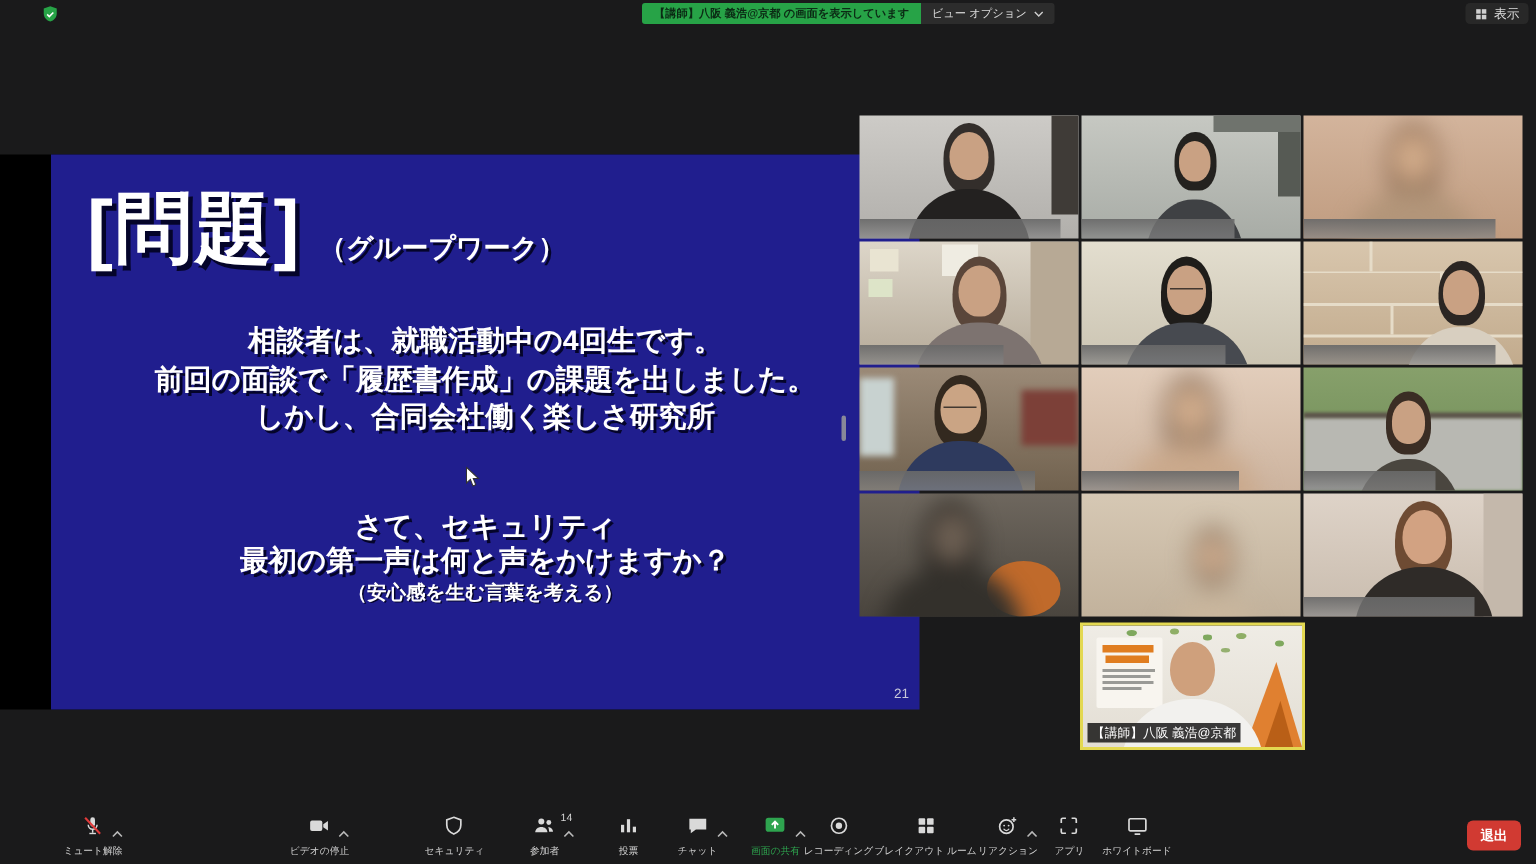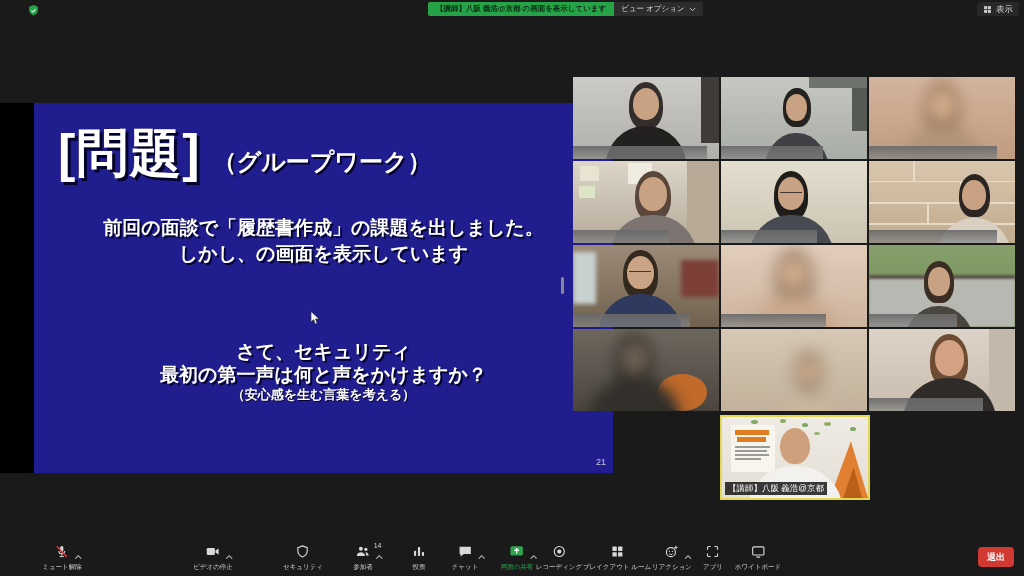--- a/index.html
+++ b/index.html
@@ -15,21 +15,21 @@
   .view-options{background:#2c2c2c;color:#dcdcdc;font-size:7.5px;line-height:14px;
     padding:0 7px;border-radius:0 2px 2px 0;display:flex;align-items:center;gap:4px;white-space:nowrap;cursor:default;}
   .view-btn{position:absolute;right:5px;top:2px;height:14px;background:#282828;border-radius:3px;
     color:#dcdcdc;font-size:8.5px;line-height:14px;padding:0 6px;display:flex;align-items:center;gap:4px;white-space:nowrap;}
 
   
   .share-area{position:absolute;left:0;top:103px;width:560px;height:370px;background:#000;}
   .slide{position:absolute;left:34px;top:0;width:579px;height:370px;background:#201e8e;overflow:hidden;color:#fff;font-weight:bold;}
   .slide-title-row{position:absolute;left:24px;top:24px;right:10px;display:flex;align-items:flex-end;}
   .slide-title{font-size:52px;line-height:1;letter-spacing:1px;text-shadow:3px 3px 0 rgba(0,0,25,.85);}
-  .slide-subtitle{font-size:24px;line-height:1;margin-left:12px;padding-bottom:5px;text-shadow:2px 2px 0 rgba(0,0,25,.85);font-family:Liberation Serif, serif;}
+  .slide-subtitle{font-size:18px;line-height:1;margin-left:12px;padding-bottom:5px;text-shadow:2px 2px 0 rgba(0,0,25,.85);font-family:Liberation Serif, serif;}
   .slide-body{position:absolute;left:0;top:112px;width:100%;text-align:center;font-size:19px;line-height:25.5px;text-shadow:2px 2px 0 rgba(0,0,25,.85);}
   .slide-question{position:absolute;left:0;top:237px;width:100%;text-align:center;font-size:19px;line-height:23px;text-shadow:2px 2px 0 rgba(0,0,25,.85);}
   .slide-note{position:absolute;left:0;top:283px;width:100%;text-align:center;font-size:13px;text-shadow:1px 1px 0 rgba(0,0,25,.85);}
   .slide-time{position:absolute;left:0;top:315px;width:100%;text-align:center;font-size:21px;text-shadow:2px 2px 0 rgba(0,0,25,.85);}
   .slide-copy{position:absolute;left:0;bottom:6px;width:100%;text-align:center;font-size:9px;font-weight:normal;color:#c8c8da;}
   .slide-page{position:absolute;right:7px;bottom:6px;font-size:9px;font-weight:normal;color:#c8c8da;}
   .cursor{position:absolute;left:276px;top:208px;z-index:5;}
 
   
   .tile{position:absolute;overflow:hidden;background:#333;}
@@ -82,22 +82,23 @@
     </span>
   </div>
 
   <div class="share-area">
     <div class="slide" style="background: rgb(32, 30, 142);">
       <div class="slide-title-row">
         <span class="slide-title">[問題]</span>
         <span class="slide-subtitle">（グループワーク）</span>
       </div>
       <div class="slide-body">
+          <div>相談者は、就職活動中の4回生です。</div>
           <div>前回の面談で「履歴書作成」の課題を出しました。</div>
-          <div>しかし、の画面を表示しています</div>
+          <div>しかし、合同会社働く楽しさ研究所</div>
         </div>
       <div class="slide-question">
           <div>さて、セキュリティ</div>
           <div>最初の第一声は何と声をかけますか？</div>
         </div>
       <div class="slide-note">（安心感を生む言葉を考える）</div>
       <div class="slide-page">21</div>
       <span class="cursor">
         <svg width="10" height="14" viewBox="0 0 10 14">
             <path d="M1 0.5 L1 11 L3.6 8.6 L5.3 13 L7.2 12.2 L5.5 8 L9 8 Z" fill="#fff" stroke="#333" stroke-width="0.7"></path>

